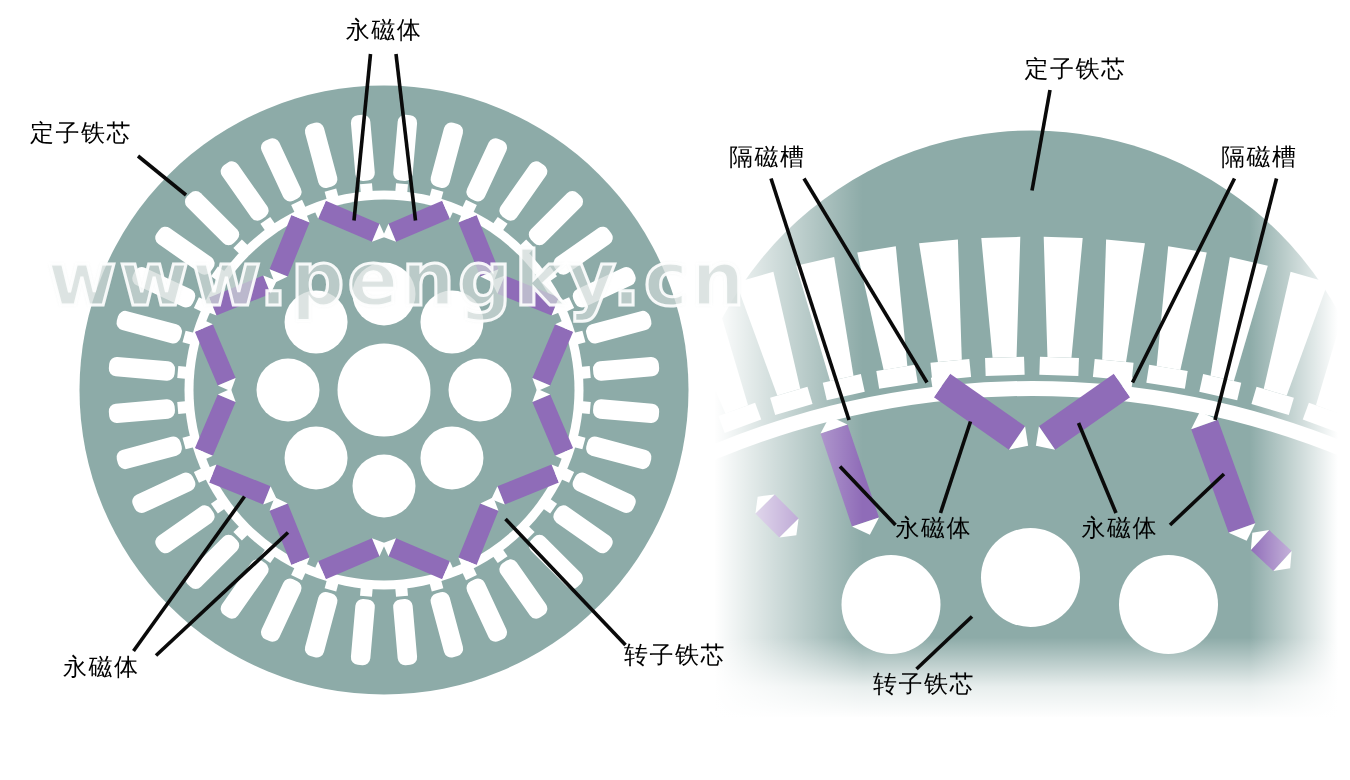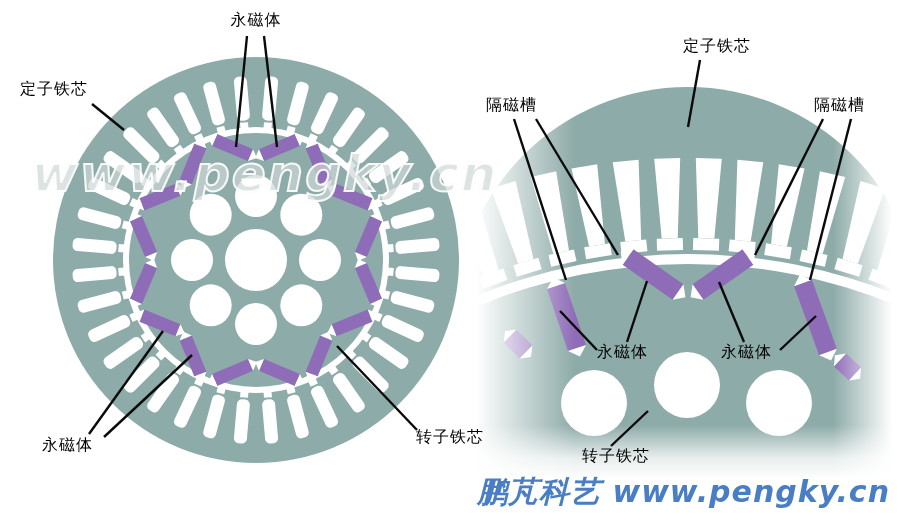--- a/index.html
+++ b/index.html
@@ -18,22 +18,22 @@
   #fade-bottom{left:470px;top:425px;width:430px;height:60px;
     background:linear-gradient(to bottom,rgba(255,255,255,0),rgba(255,255,255,.8) 55%,#fff 90%);}
   #fade-bottom-solid{left:470px;top:478px;width:430px;height:42px;background:#fff;}
   #lines-svg{left:0;top:0;z-index:3;pointer-events:none;}
   .lbl{
     position:absolute;z-index:4;font-size:16px;line-height:22px;color:#000;
     letter-spacing:1px;white-space:nowrap;
   }
   .lbl.centered{transform:translateX(-50%);}
   #watermark{
-    position:absolute;z-index:2;left:265px;top:145px;transform:translateX(-50%);
-    font-size:50px;font-weight:bold;font-style:italic;letter-spacing:2px;
+    position:absolute;z-index:2;left:265px;top:157px;transform:translateX(-50%);
+    font-size:50px;font-weight:bold;letter-spacing:2px;
     white-space:nowrap;
     -webkit-text-stroke:2px rgba(255,255,255,.9);
     text-shadow:0 0 2px rgba(160,175,172,.35);
   }
   #brand{
     position:absolute;z-index:4;left:477px;top:472px;
     font-size:30px;font-weight:bold;font-style:italic;letter-spacing:1px;
     white-space:nowrap;
   }
 </style>
@@ -265,14 +265,13 @@
   <div class="lbl" style="left: 42px; top: 434px; color: rgb(0, 0, 0);">永磁体</div>
   <div class="lbl" style="left: 416px; top: 426px; color: rgb(0, 0, 0);">转子铁芯</div>
 
   <div class="lbl" style="left: 683px; top: 35px; color: rgb(0, 0, 0);">定子铁芯</div>
   <div class="lbl" style="left: 486px; top: 94px; color: rgb(0, 0, 0);">隔磁槽</div>
   <div class="lbl" style="left: 814px; top: 94px; color: rgb(0, 0, 0);">隔磁槽</div>
   <div class="lbl" style="left: 597px; top: 341px; color: rgb(0, 0, 0);">永磁体</div>
   <div class="lbl" style="left: 721px; top: 341px; color: rgb(0, 0, 0);">永磁体</div>
   <div class="lbl" style="left: 582px; top: 445px; color: rgb(0, 0, 0);">转子铁芯</div>
 
-  <div id="brand" style="color: rgb(74, 126, 196);">鹏芃科艺 www.pengky.cn</div>
 </div>
 
 </body></html>

